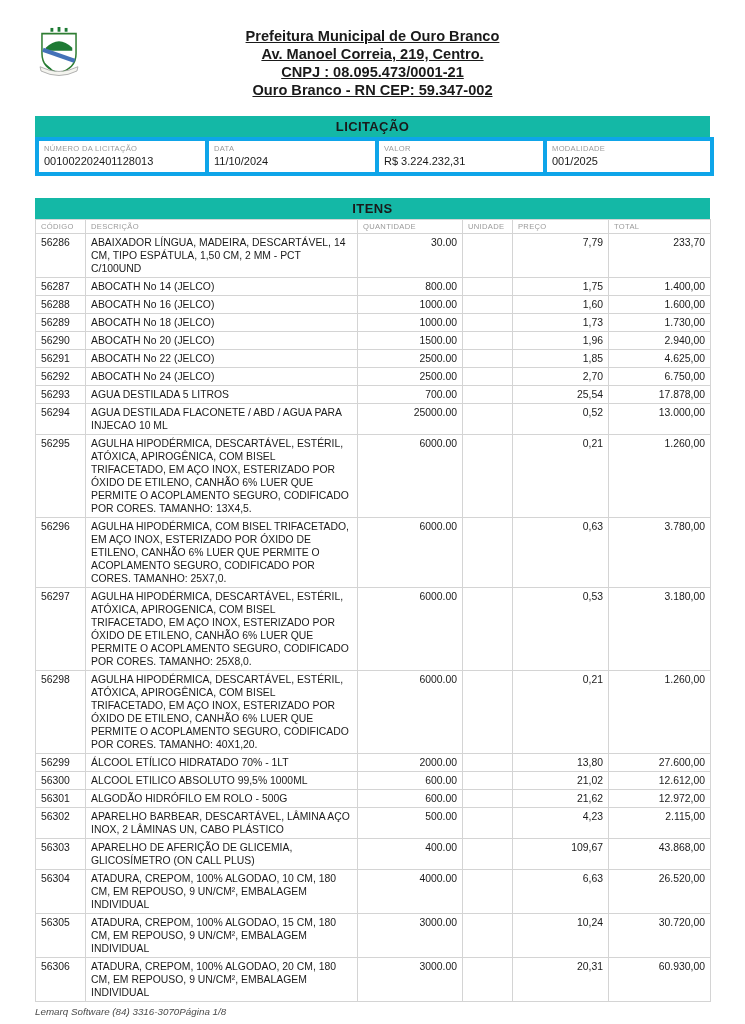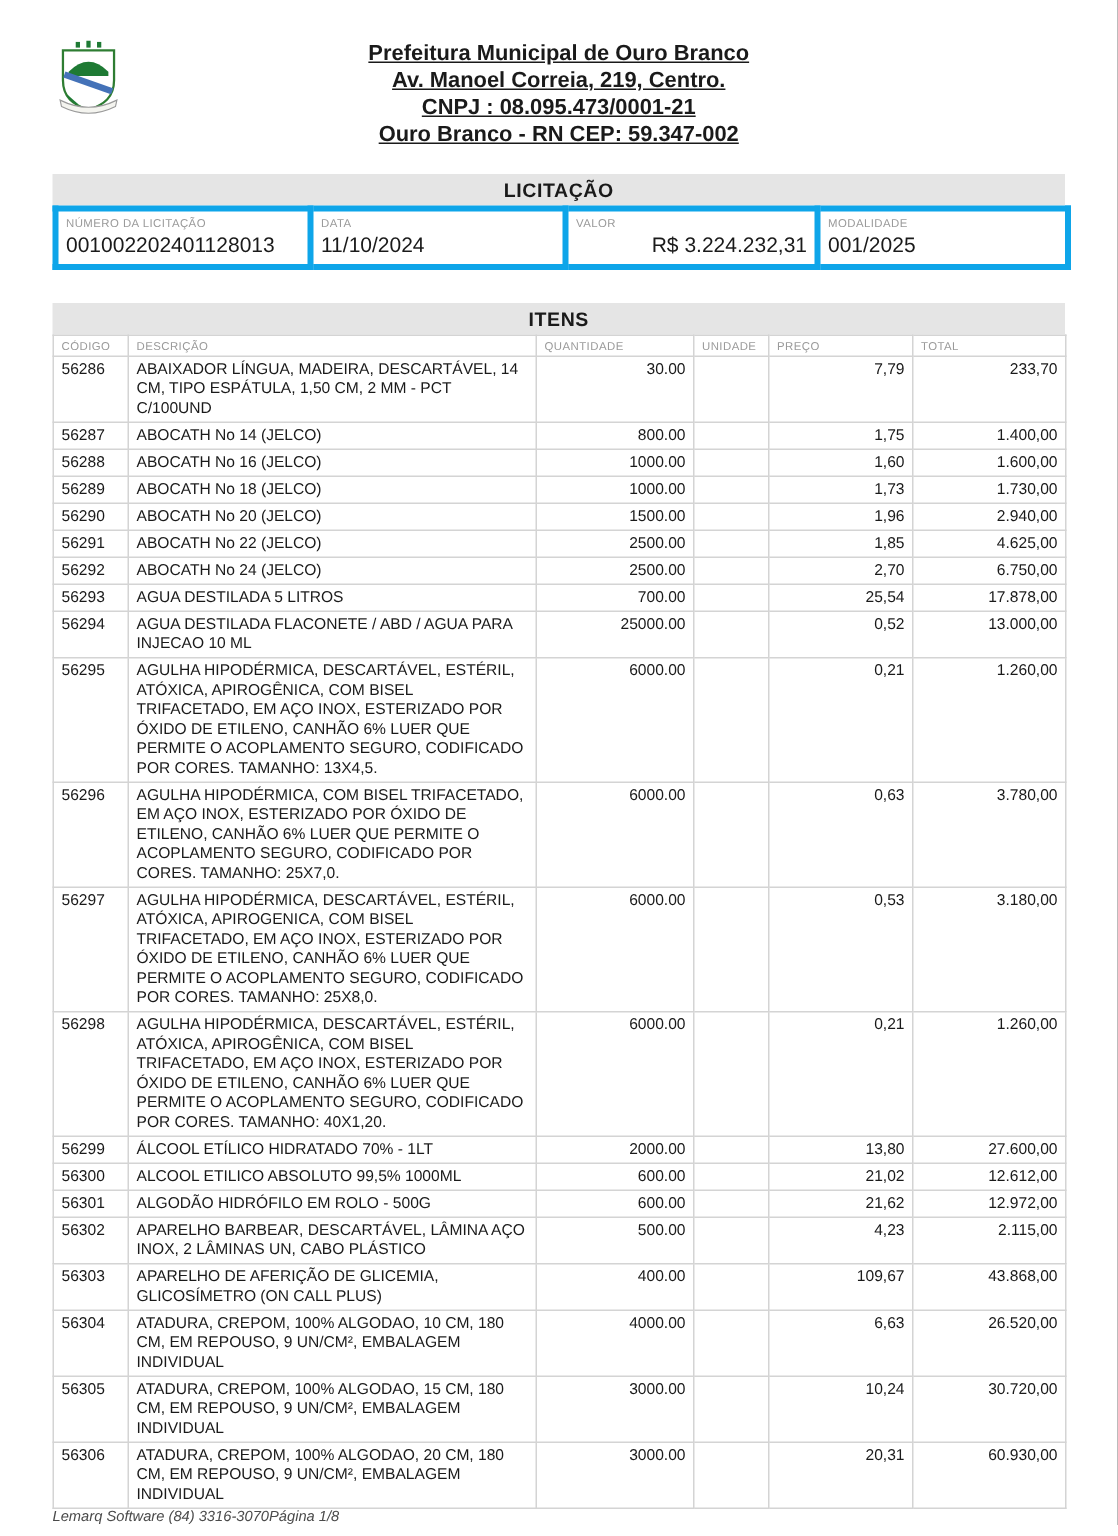--- a/index.html
+++ b/index.html
@@ -11,32 +11,32 @@
   }
   .content { margin:0 35px; width:675px; }
 
   
   .doc-header { position:relative; padding-top:27px; min-height:100px; }
   .logo { position:absolute; left:3px; top:27px; }
   .org-lines { text-align:center; font-weight:bold; font-size:14.6px; line-height:18px;text-decoration:underline; }
 
   
   .banner {
-    background:#e5e5e5; text-align:center; font-weight:bold;
+    background:#14b8a6; text-align:center; font-weight:bold;
     font-size:13px; line-height:21px; height:21px; letter-spacing:.4px;
   }
   .banner-licitacao { margin-top:16px; }
   .banner-itens { margin-top:22px; }
 
   
   table.info { width:675px; border-collapse:collapse; table-layout:fixed; }
   table.info td { border:4px solid #0ea5e9; vertical-align:top; }
   .fld-label { font-size:7.6px; color:#9a9a9a; letter-spacing:.3px; padding:3px 5px 1px; text-transform:uppercase; }
-  .fld-value { font-size:14px; padding:1px 5px 5px; }
-  .fld-value.right { text-align:right; }
+  .fld-value { font-size:11px; padding:1px 5px 5px; }
+  .fld-value.right { text-align:left; }
 
   
   table.itens { width:675px; border-collapse:collapse; table-layout:fixed; }
   table.itens th {
     border:1px solid #d4d4d4; font-weight:normal; text-align:left;
     font-size:7.6px; color:#9a9a9a; letter-spacing:.3px; padding:2px 5px 2px;margin-left:12px;
   }
   table.itens td {
     border:1px solid #d4d4d4; vertical-align:top;
     font-size:10.4px; line-height:13px; padding:2px 5px 2px;

